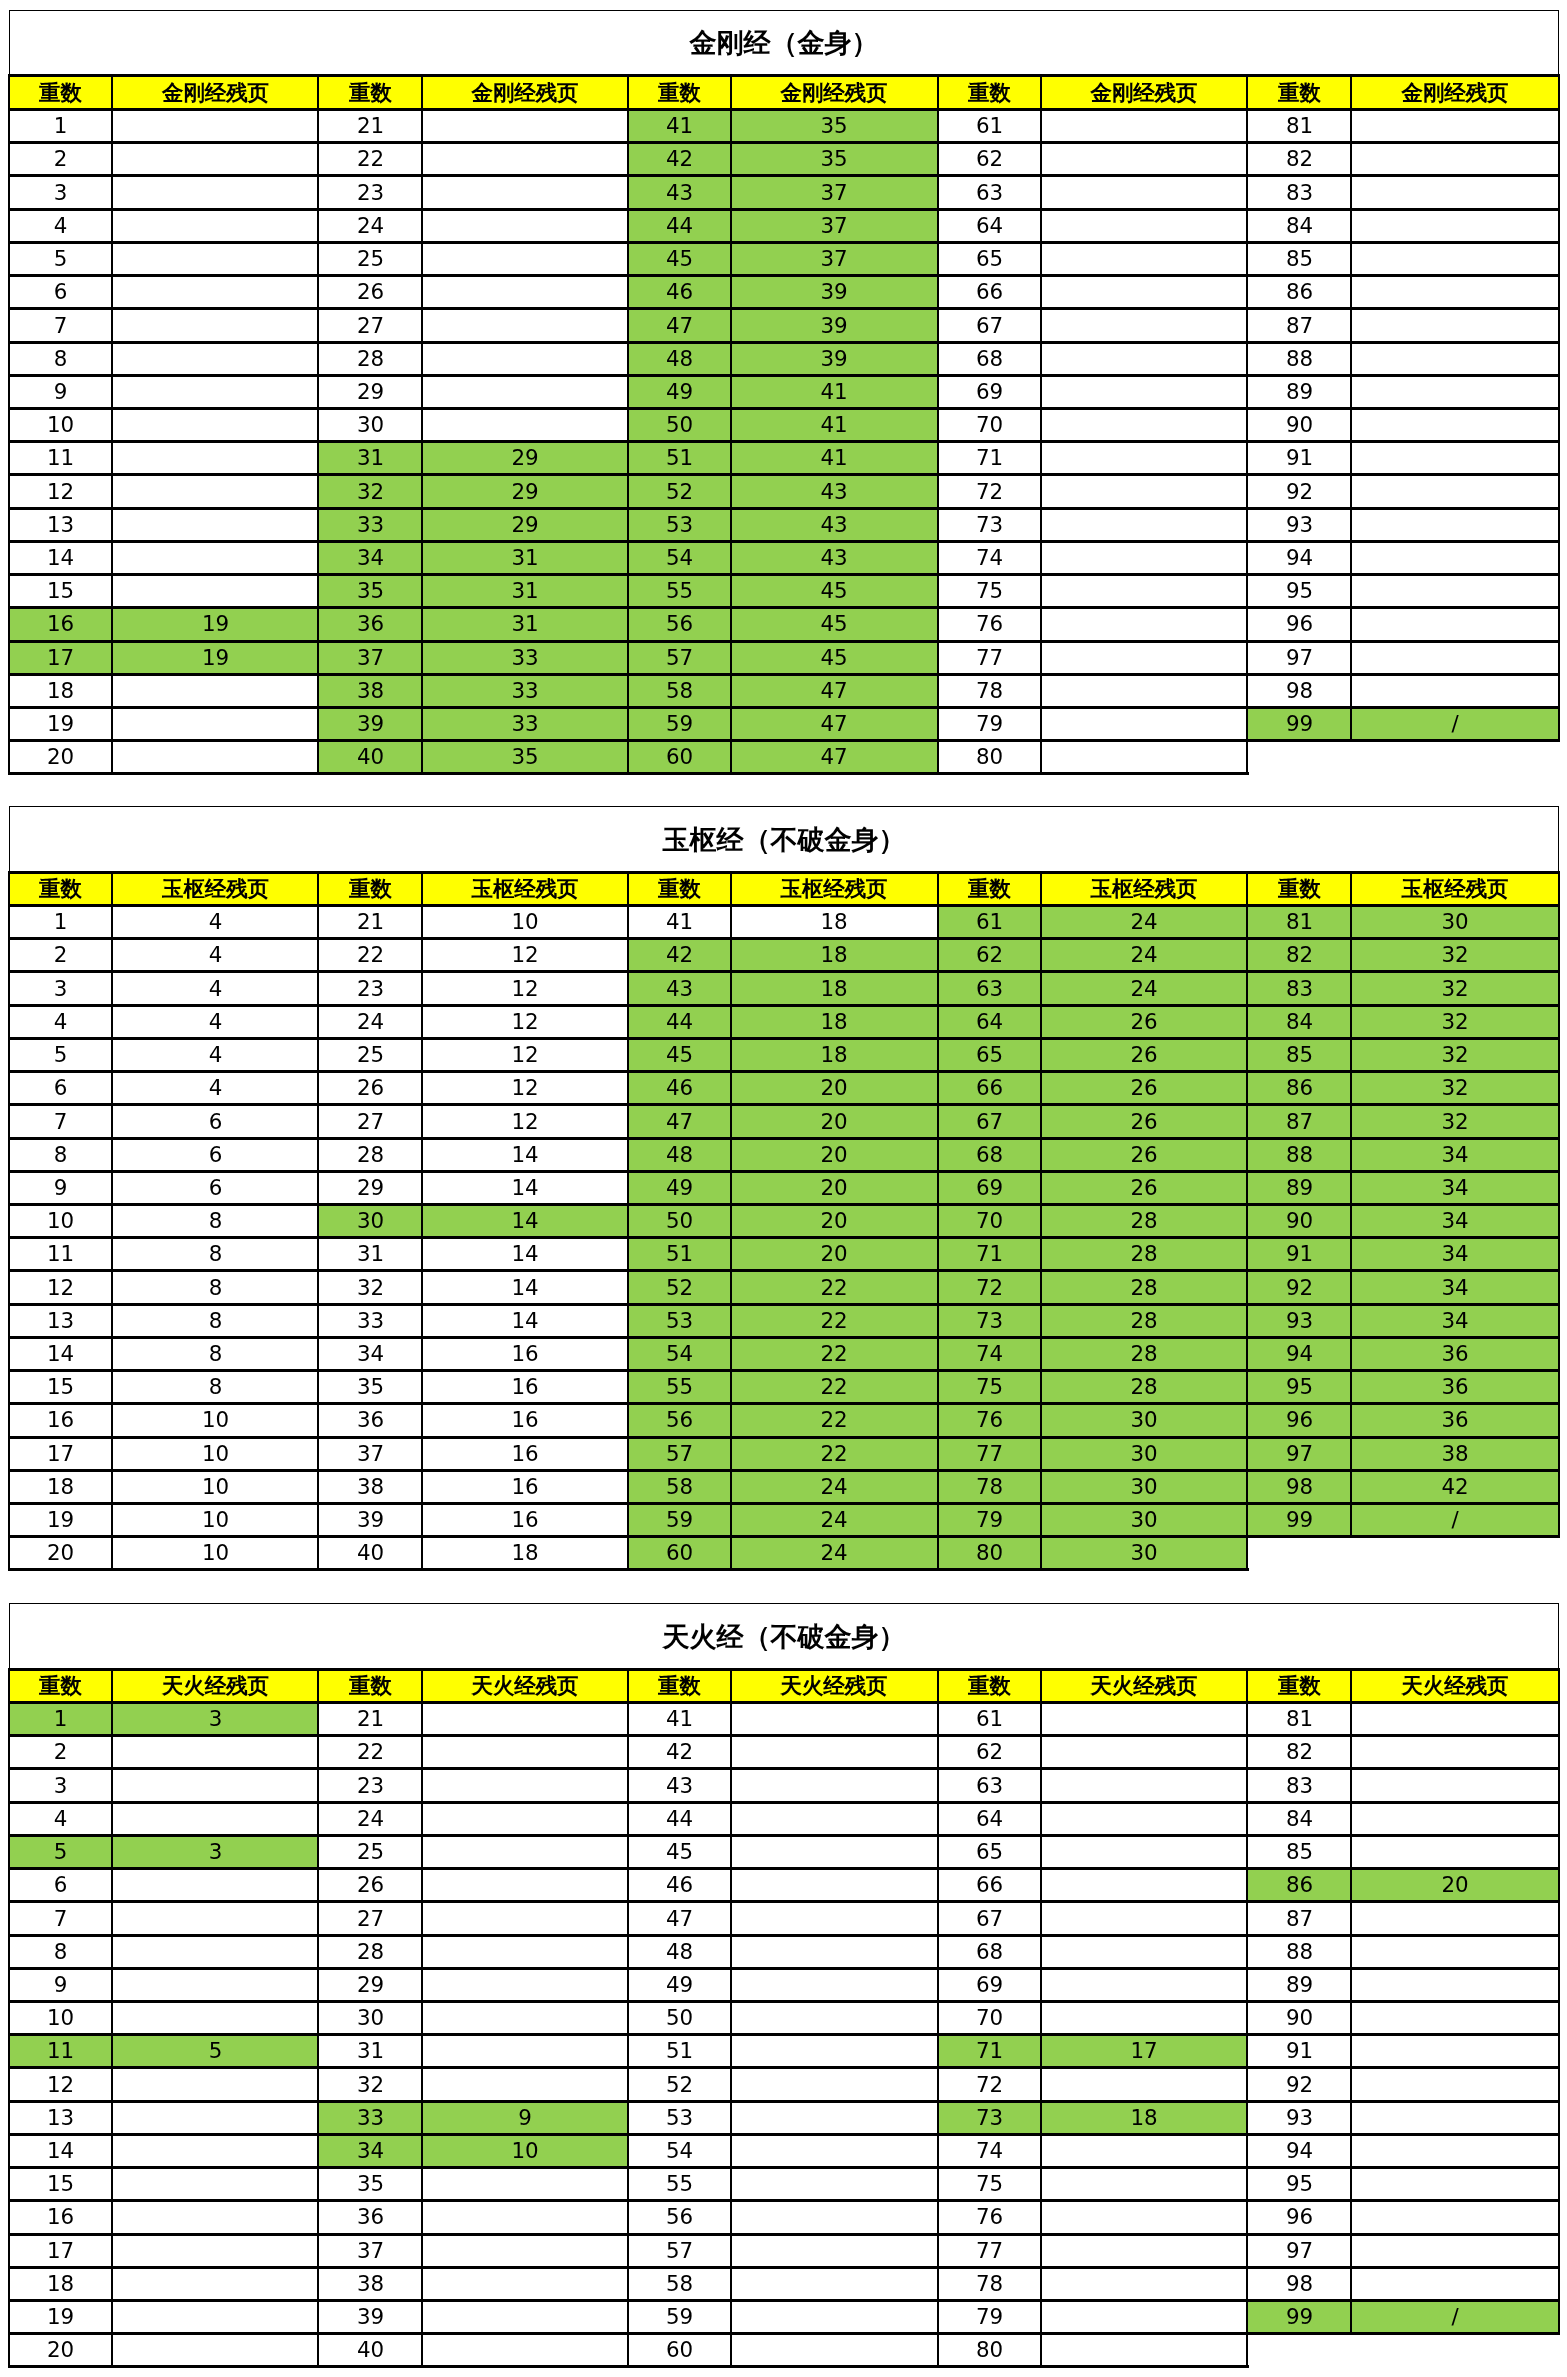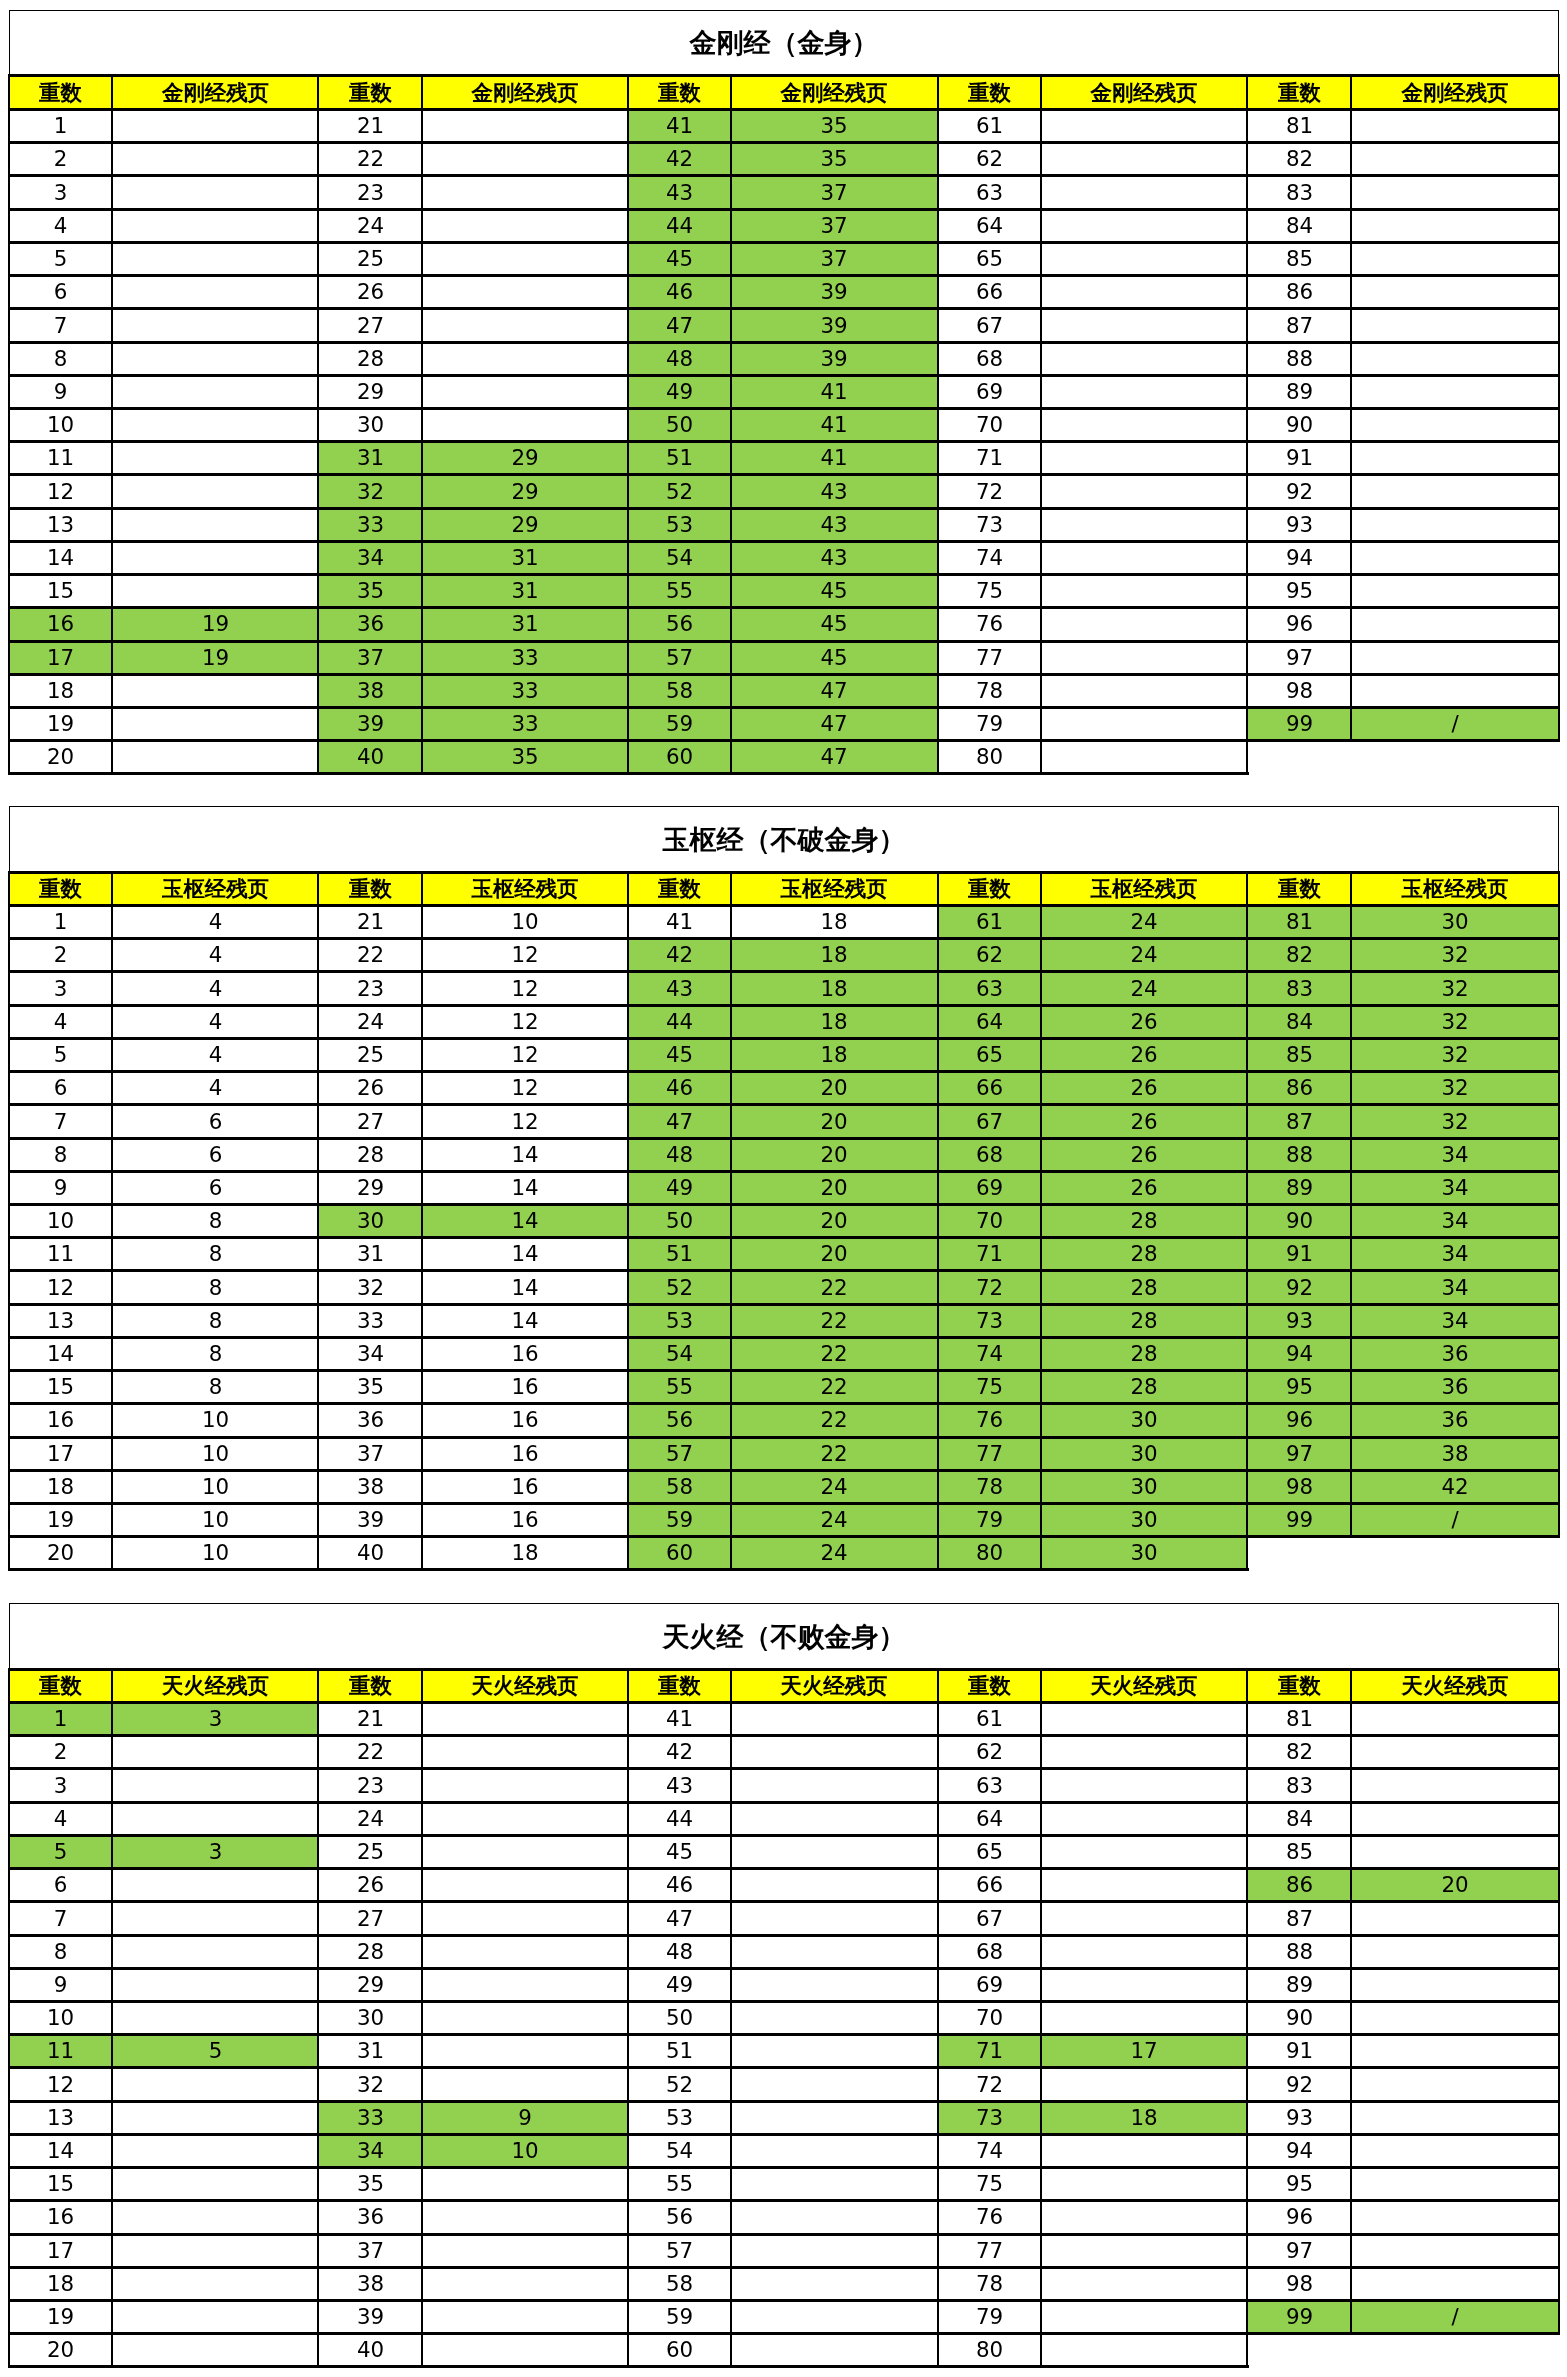--- a/index.html
+++ b/index.html
@@ -690,21 +690,21 @@
         <div class="hline" style="left: 1237px; top: 564px; width: 314px;"></div>
         <div class="hline" style="left: 1237px; top: 597px; width: 314px;"></div>
         <div class="hline" style="left: 1237px; top: 630px; width: 314px;"></div>
         <div class="hline" style="left: 1237px; top: 663px; width: 314px;"></div>
         <div class="vline" style="left: 1237px; top: -1.2px; height: 667px;"></div>
         <div class="vline" style="left: 1341px; top: -1.2px; height: 667px;"></div>
         <div class="vline" style="left: 1549px; top: -1.2px; height: 667px;"></div>
       </div>
   </div>
   <div class="sheet" style="top:1603px;">
-    <div class="title-box">天火经（不败金身）</div>
+    <div class="title-box">天火经（不破金身）</div>
     <div class="grid">
         <div class="cell hdr" style="left: 0px; top: 0px; width: 103px; height: 33px;">重数</div>
         <div class="cell hdr" style="left: 103px; top: 0px; width: 207px; height: 33px;">天火经残页</div>
         <div class="cell hl" style="left: 0px; top: 33px; width: 103px; height: 33px;">1</div>
         <div class="cell hl" style="left: 103px; top: 33px; width: 207px; height: 33px;">3</div>
         <div class="cell " style="left: 0px; top: 66px; width: 103px; height: 33px;">2</div>
         <div class="cell " style="left: 103px; top: 66px; width: 207px; height: 33px;"></div>
         <div class="cell " style="left: 0px; top: 100px; width: 103px; height: 33px;">3</div>
         <div class="cell " style="left: 103px; top: 100px; width: 207px; height: 33px;"></div>
         <div class="cell " style="left: 0px; top: 133px; width: 103px; height: 33px;">4</div>

